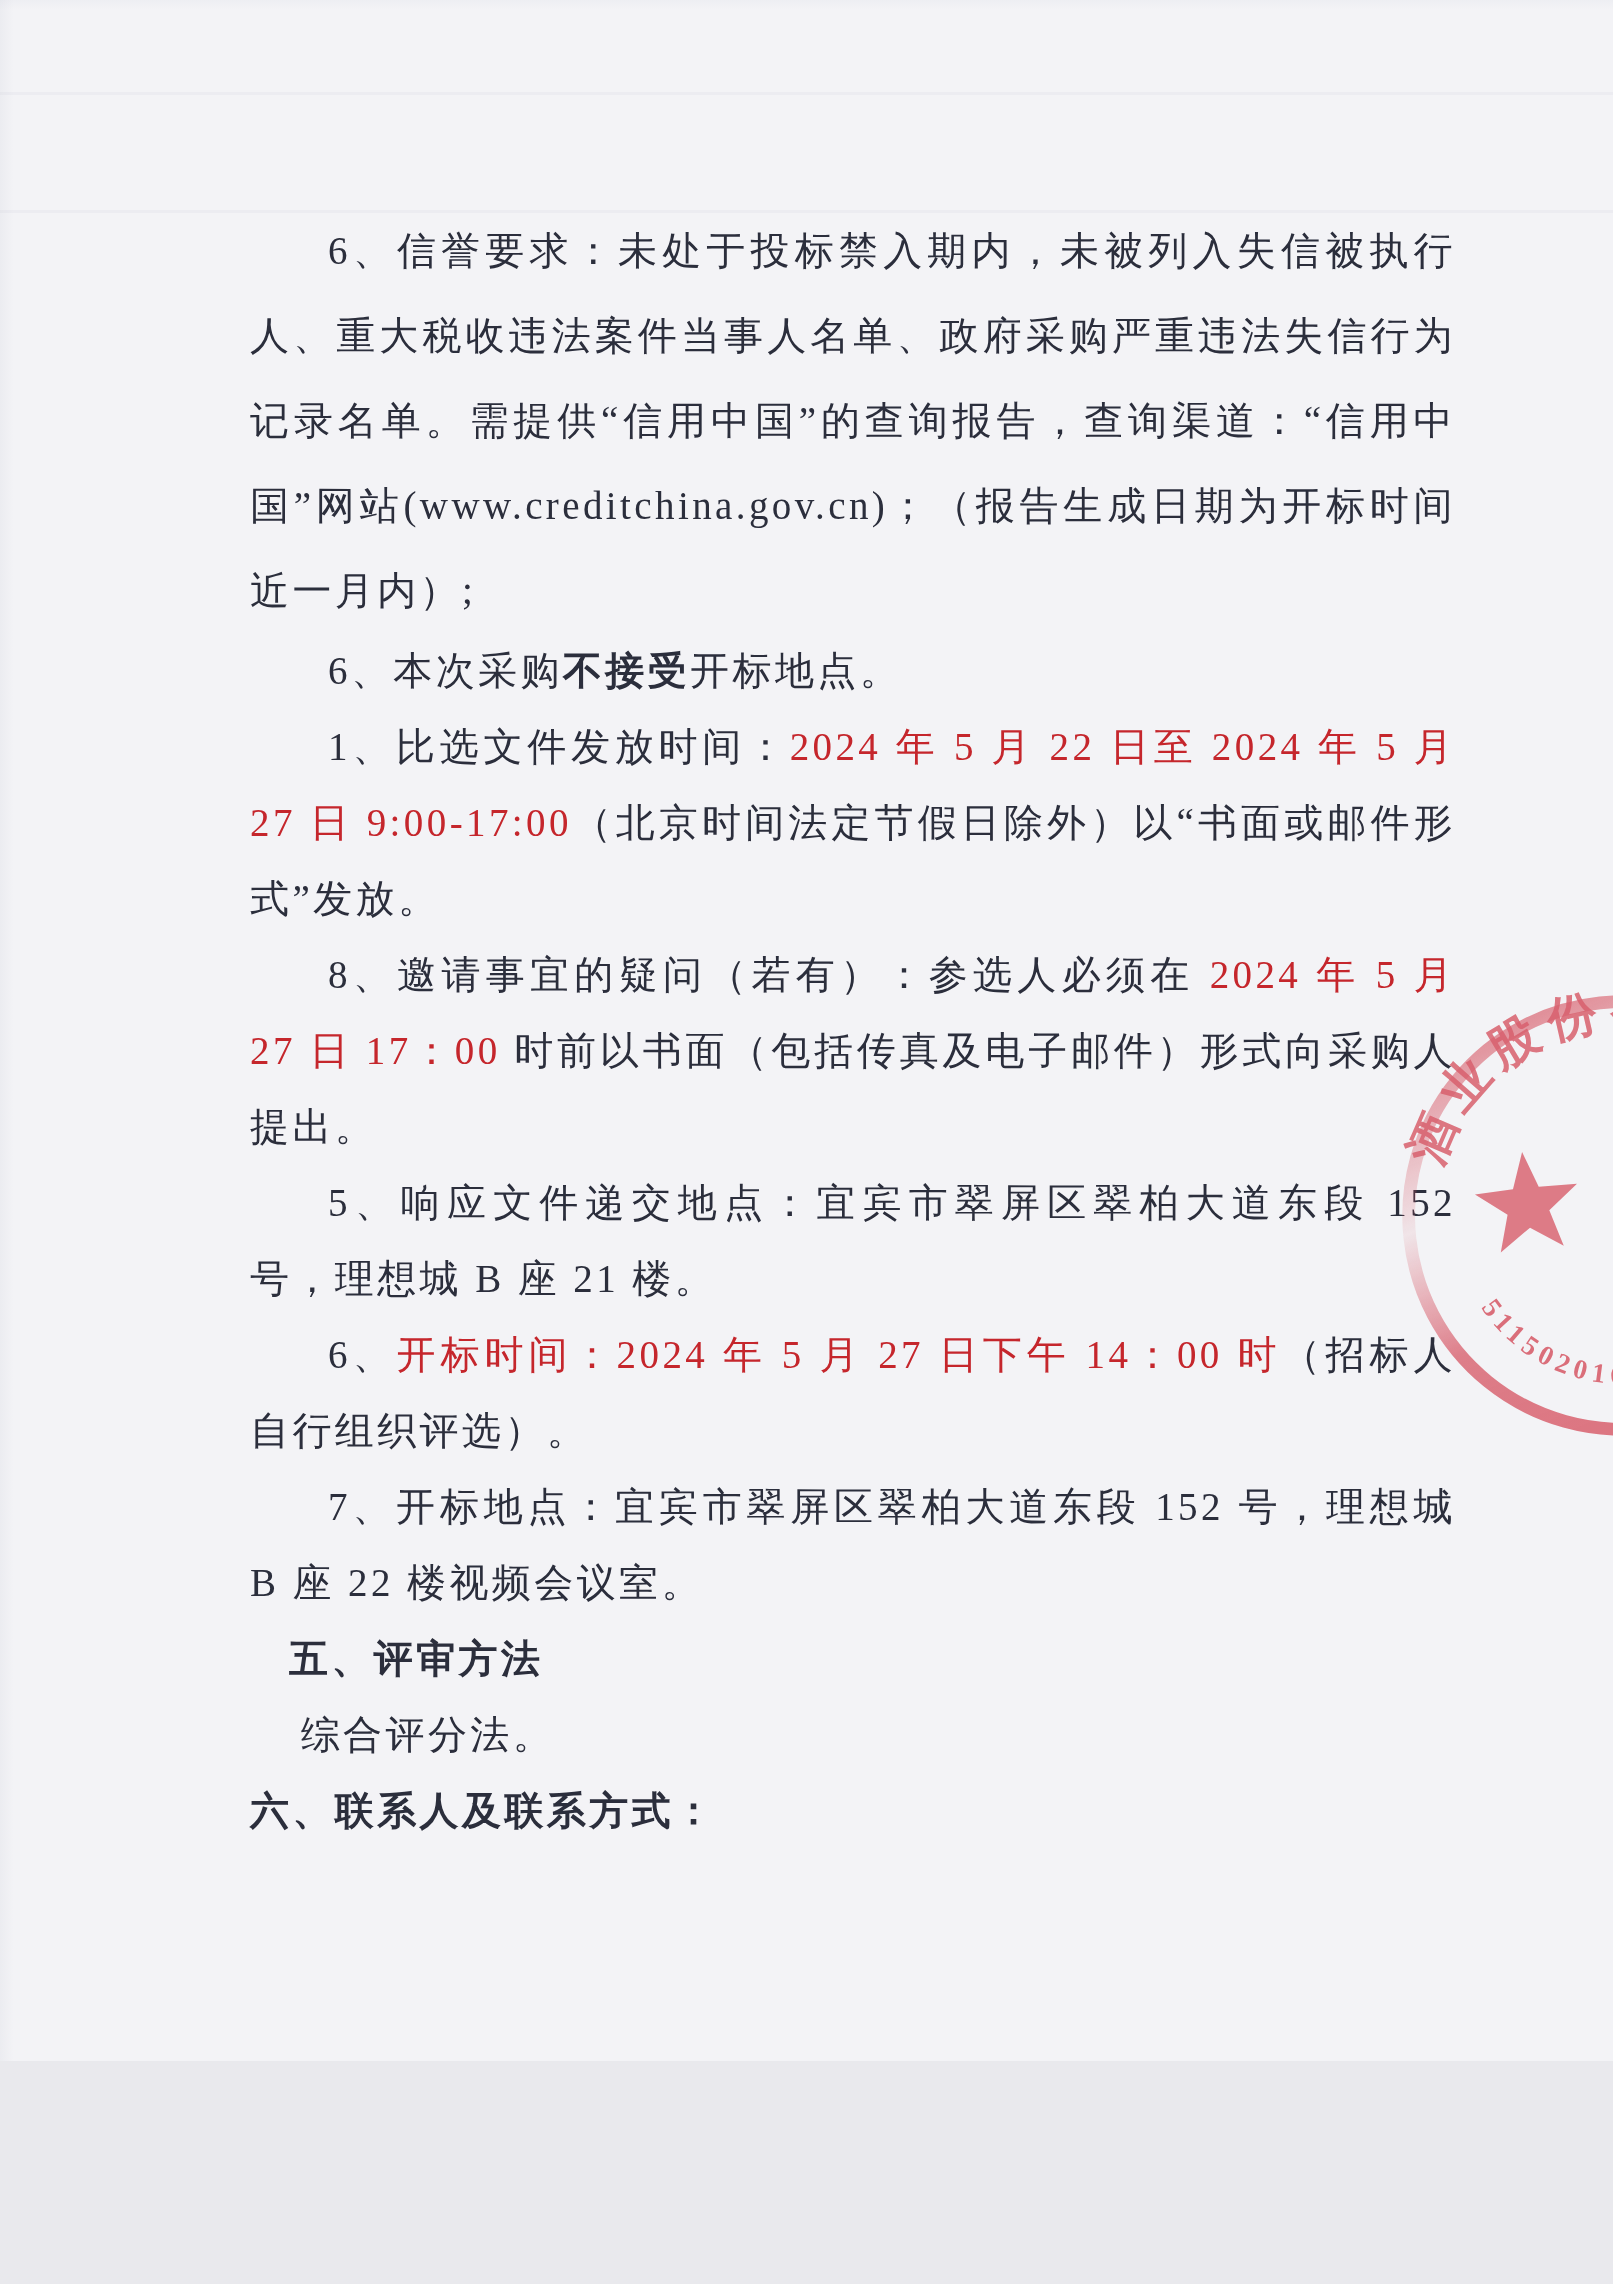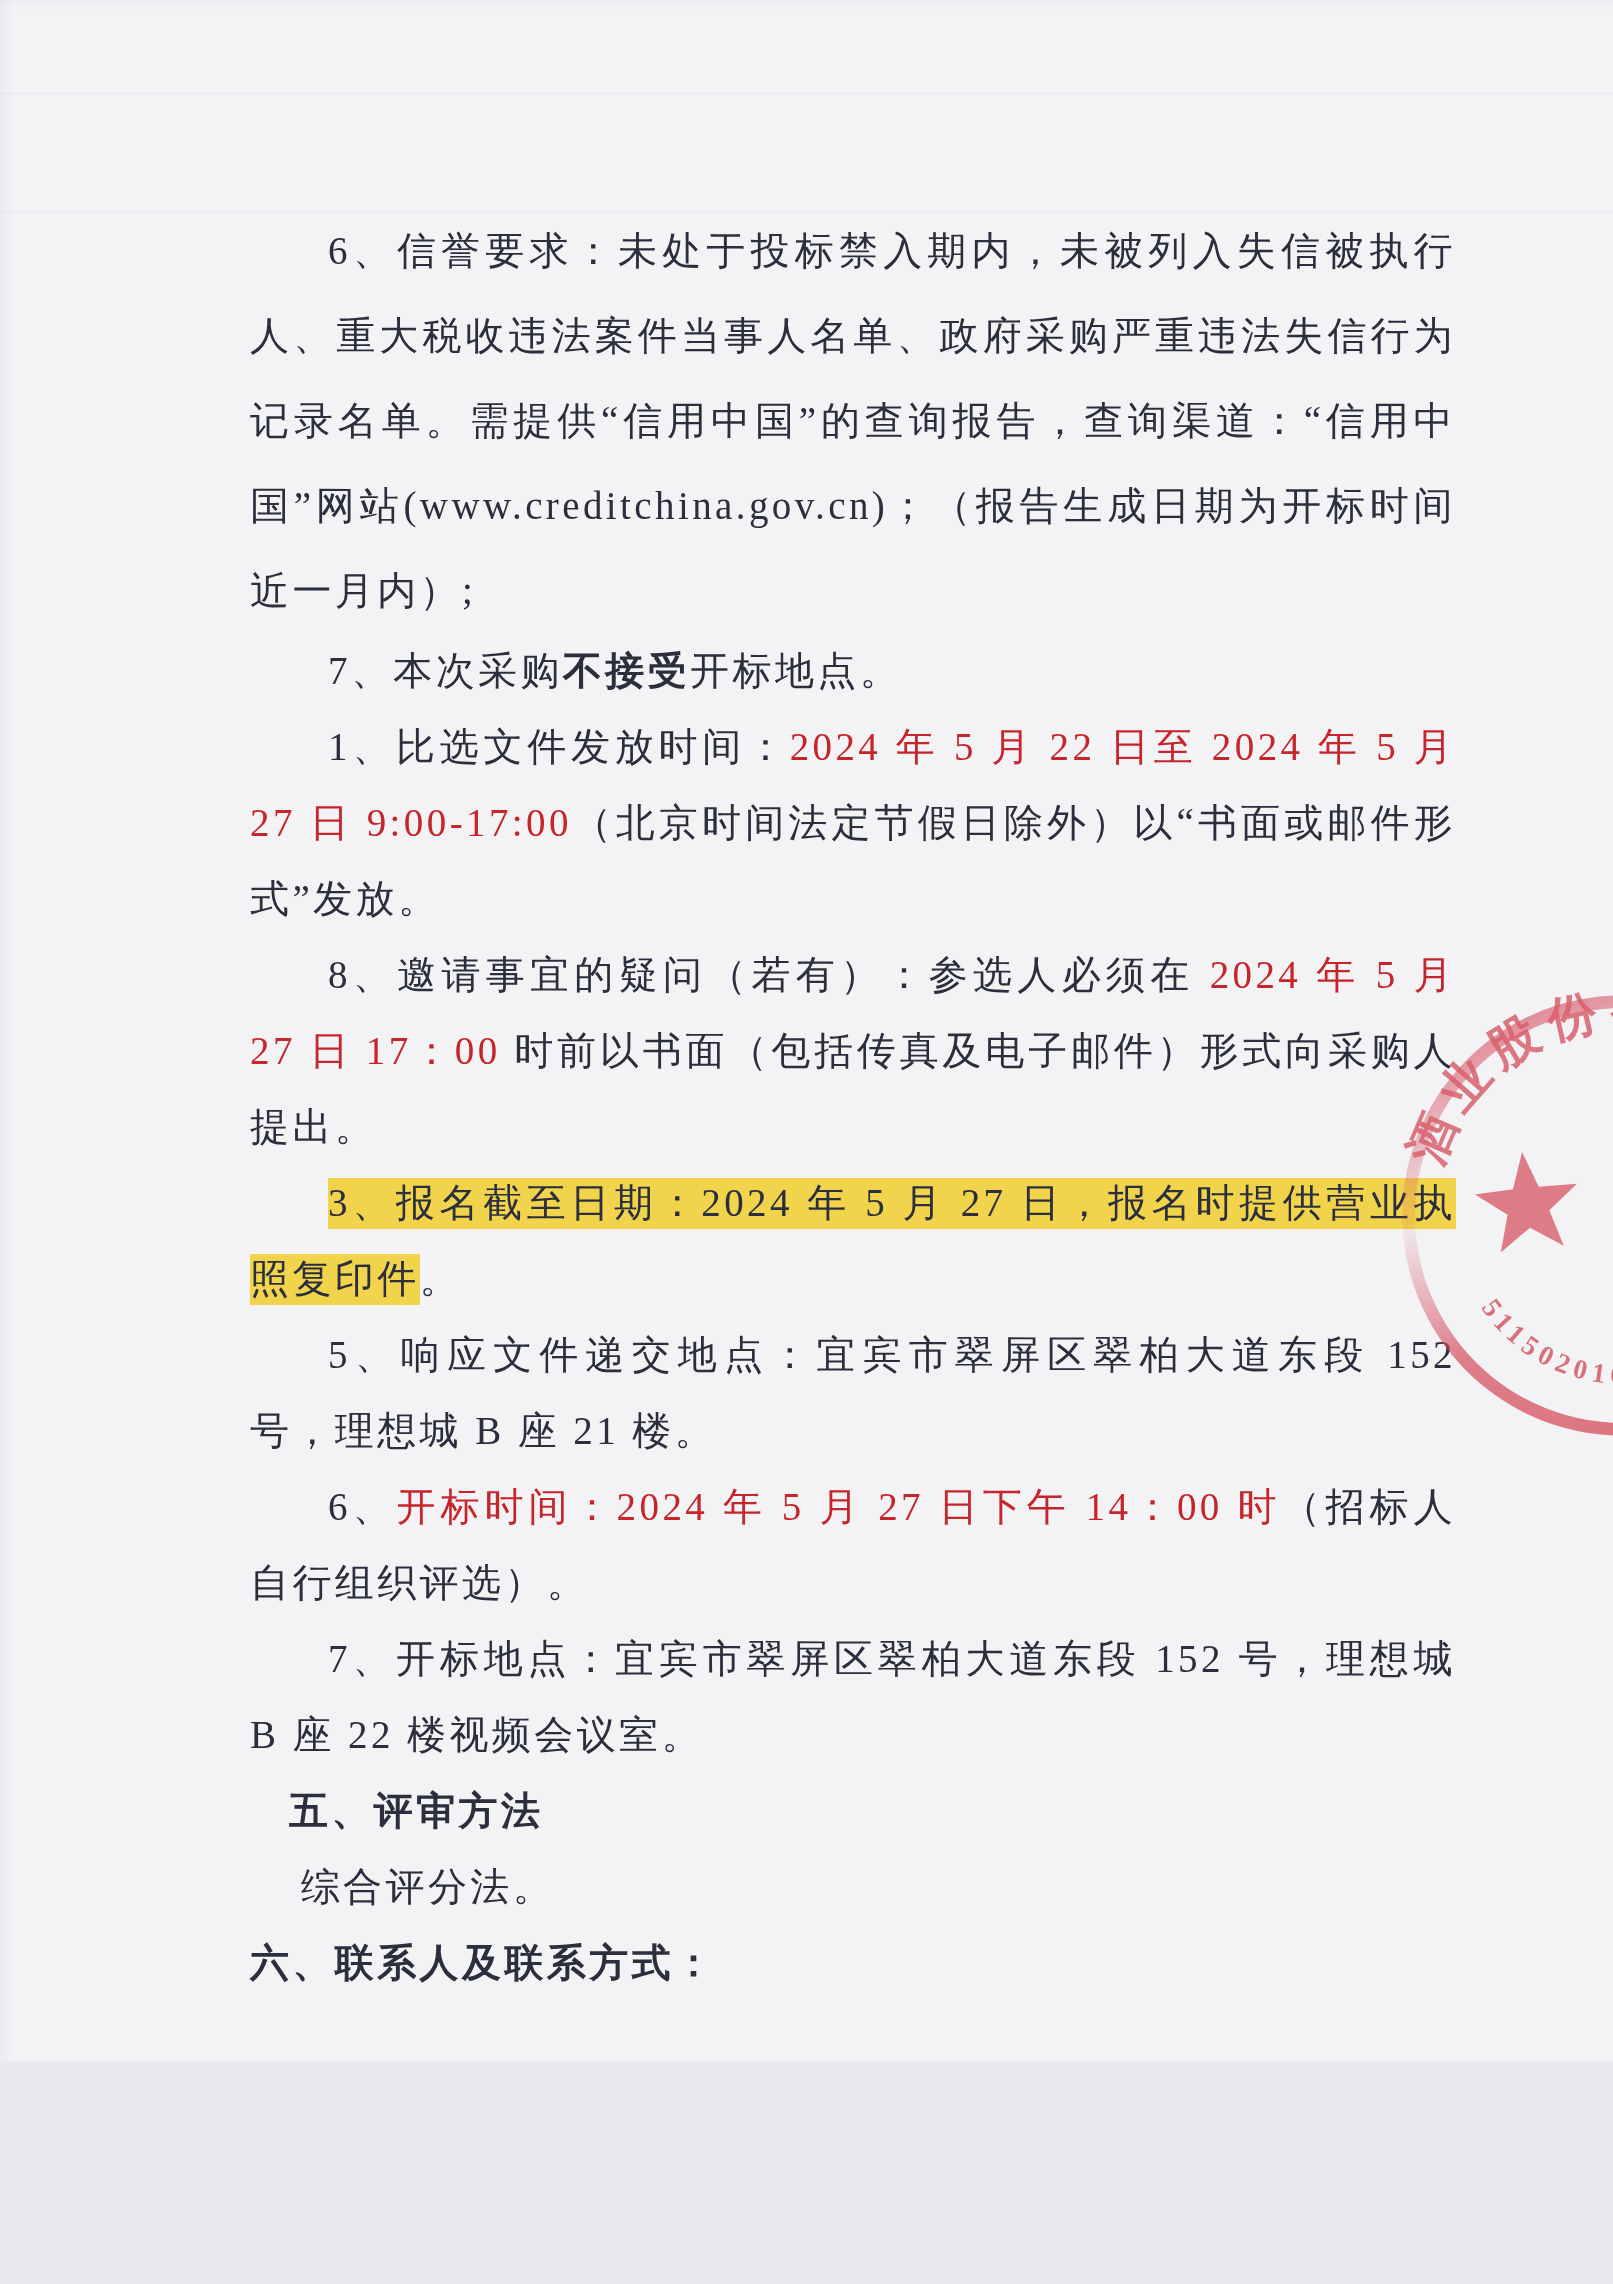--- a/index.html
+++ b/index.html
@@ -83,35 +83,32 @@
   <div class="scan-band" style="top:210px"></div>
   <div class="scan-band" style="top:2115px"></div>
 
   <div class="content">
 
     <p class="indent p1">
       <span>6、信誉要求：未处于投标禁入期内，未被列入失信被执行人、重大税收违法案件当事人名单、政府采购严重违法失信行为记录名单。需提供“信用中国”的查询报告，查询渠道：“信用中国”网站(www.creditchina.gov.cn)；（报告生成日期为开标时间近一月内）;</span>
     </p>
 
     <p class="indent">
-      <span>7、本次采购</span><span class="bold">不接受</span><span>开标地点。</span>
+      <span>6、本次采购</span><span class="bold">不接受</span><span>开标地点。</span>
     </p>
 
 
     <p class="indent">
       <span>1、比选文件发放时间：</span><span class="red">2024 年 5 月 22 日至 2024 年 5 月 27 日 9:00-17:00</span><span>（北京时间法定节假日除外）以“书面或邮件形式”发放。</span>
     </p>
 
     <p class="indent p-question">
       <span>8、邀请事宜的疑问（若有）：参选人必须在 </span><span class="red">2024 年 5 月 27 日 17：00</span><span> 时前以书面（包括传真及电子邮件）形式向采购人提出。</span>
     </p>
 
-    <p class="indent p-deadline">
-      <span class="hl">3、报名截至日期：2024 年 5 月 27 日，报名时提供营业执照复印件</span><span>。</span>
-    </p>
 
 
     <p class="indent">
       <span>5、响应文件递交地点：宜宾市翠屏区翠柏大道东段 152 号，理想城 B 座 21 楼。</span>
     </p>
 
     <p class="indent p-open-time">
       <span>6、</span><span class="red">开标时间：2024 年 5 月 27 日下午 14：00 时</span><span>（招标人自行组织评选）。</span>
     </p>
 

